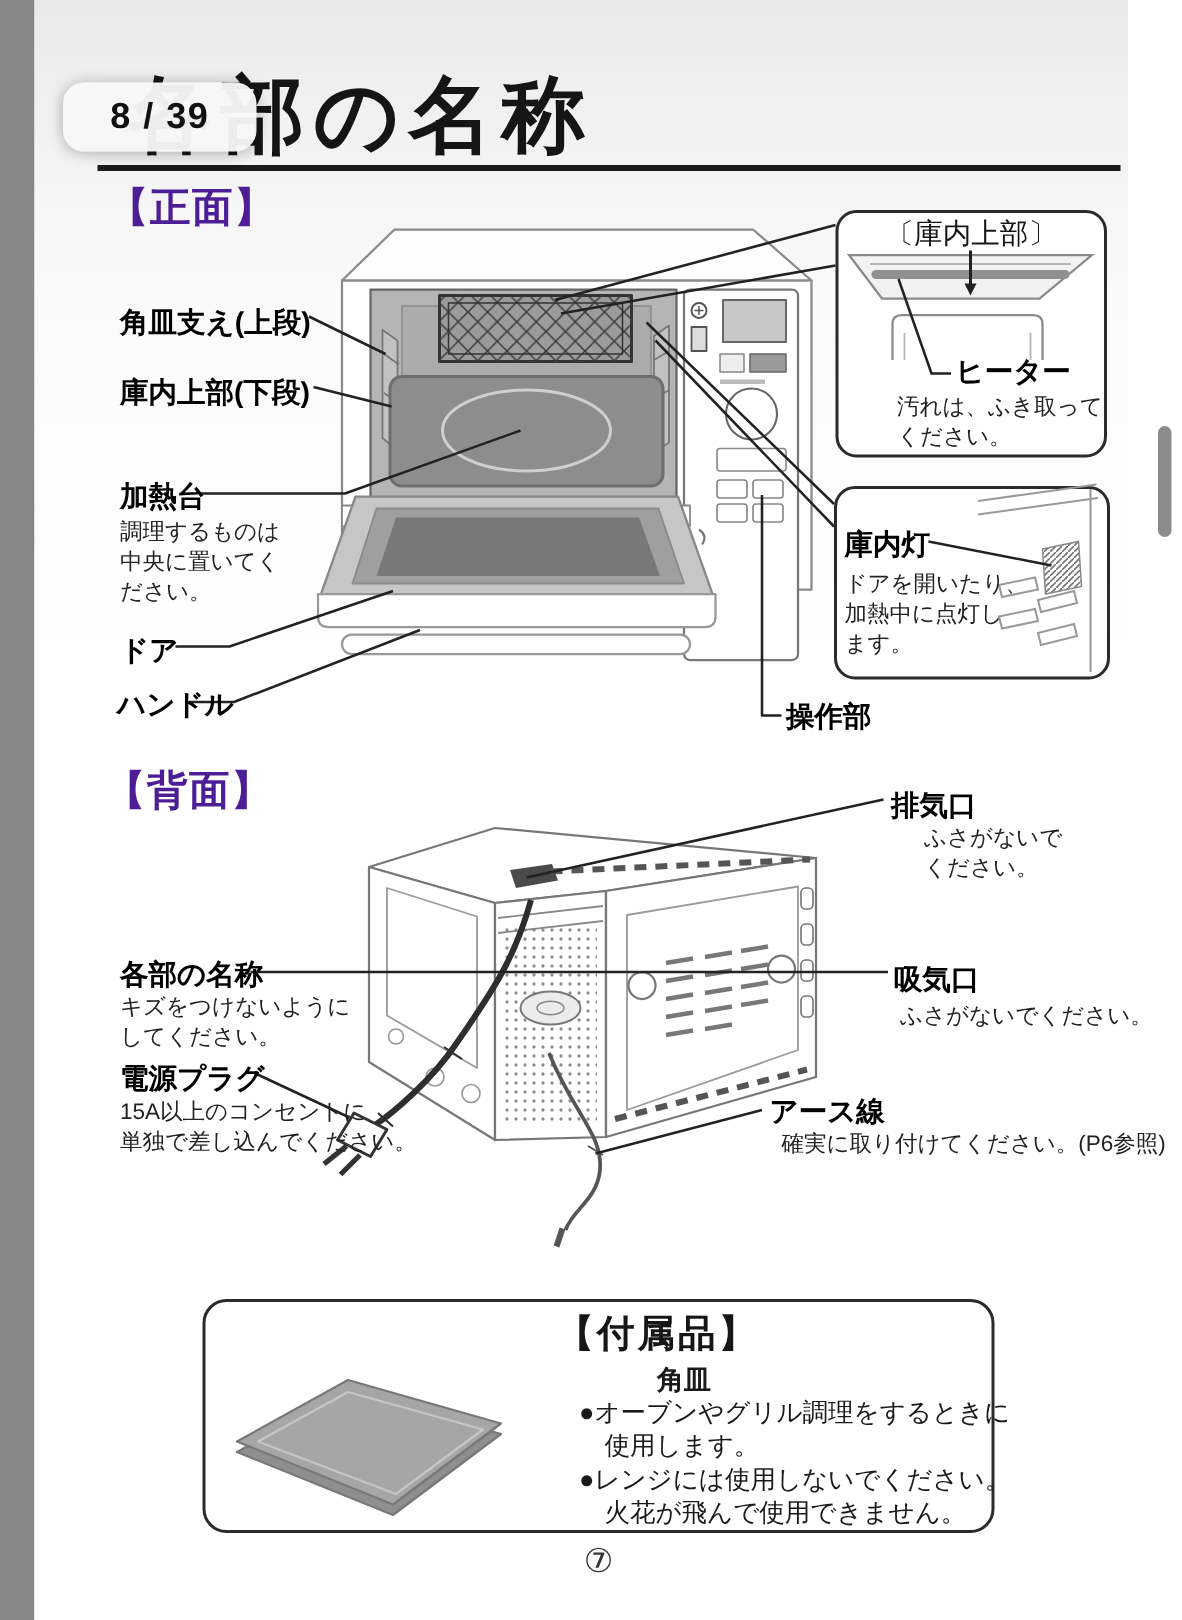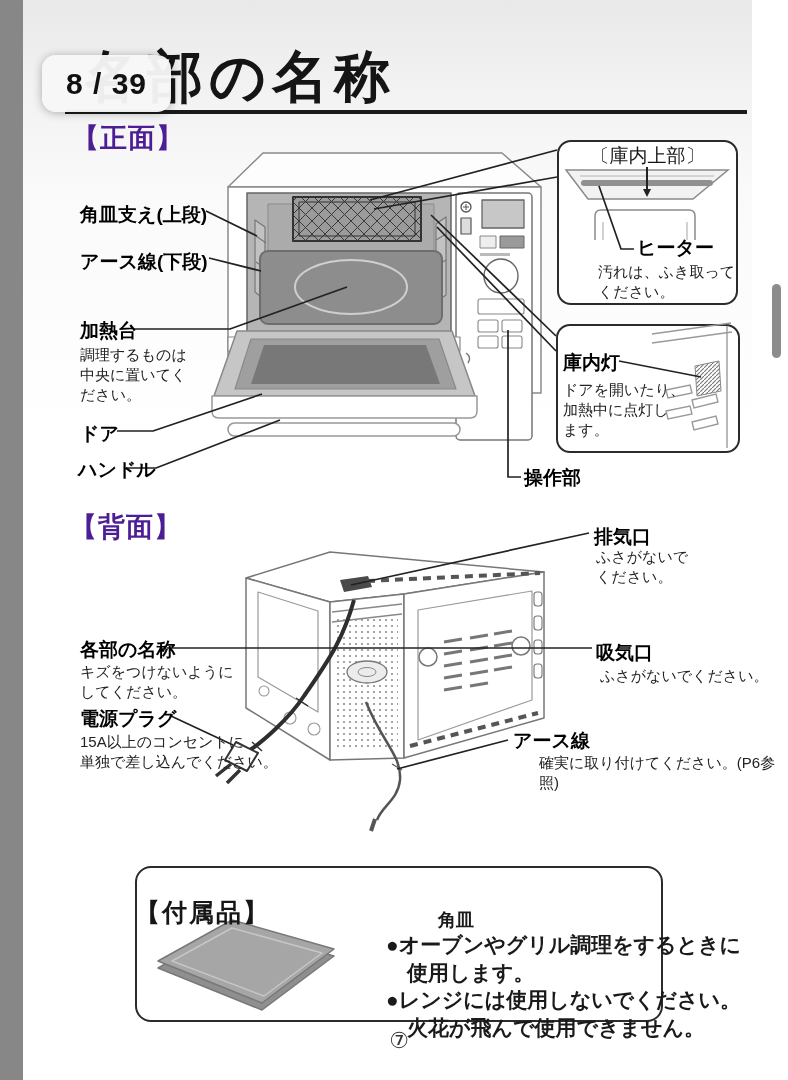--- a/index.html
+++ b/index.html
@@ -9,33 +9,33 @@
   .page-edge { position:absolute; left:0; top:0; width:23px; height:1080px; background:#878787; }
   .page { position:absolute; left:23px; top:0; width:729px; height:1080px;
           background:linear-gradient(180deg,#e9e9e9 0%,#f1f1f1 7%,#fafafa 18%,#ffffff 40%); }
   .scrollbar-thumb { position:absolute; left:772px; top:284px; width:9px; height:74px;
           background:#8c8c8c; border-radius:5px; }
   svg.art { position:absolute; left:0; top:0; pointer-events:none; }
   #art-base { z-index:1; }
   .callout { position:absolute; background:#fff; border:2px solid #2b2b2b; border-radius:14px; z-index:2; }
   #art-over { z-index:3; }
   .txt { position:absolute; z-index:4; }
-  .page-pill { position:absolute; left:42px; top:55px; width:129px; height:57px; z-index:5;
+  .page-pill { position:absolute; left:42px; top:55px; width:129px; height:46px; z-index:5;
         background:rgba(247,247,247,0.96); border-radius:14px; box-shadow:0 1px 10px rgba(0,0,0,0.30);
         display:flex; align-items:center; justify-content:center;
-        font-size:30px; font-weight:600; letter-spacing:1px; color:#111; }
+        font-size:24px; font-weight:600; letter-spacing:1px; color:#111; }
   .doc-title { left:85px; top:40px; font-size:56px; font-weight:900; letter-spacing:6px; color:#151515; z-index:1; }
   .title-rule { position:absolute; left:65px; top:110px; width:682px; height:4px; background:#1b1b1b; z-index:1; }
   .sec-head { font-size:27px; font-weight:800; color:#4c1d95; letter-spacing:1px; }
   .h-label { font-size:19px; font-weight:700; color:#000000; white-space:nowrap; }
   .note { font-size:15px; font-weight:400; color:#222; line-height:1.34; white-space:pre-line; }
   .co-title { font-size:19px; font-weight:400; color:#161616; text-align:center; }
   .acc-head { font-size:25px; font-weight:800; color:#161616; letter-spacing:2px; }
   .acc-item { font-size:18px; font-weight:700; }
-  .acc-notes { font-size:21px; font-weight:700; line-height:1.32; white-space:pre-line; }
+  .acc-notes { font-size:17px; font-weight:400; line-height:1.32; white-space:pre-line; }
   .pageno { font-size:22px; color:#333; }
 </style>
 </head>
 <body>
 
 <div class="stage">
 
   <div class="page-edge"></div>
   <div class="page"></div>
 
@@ -192,55 +192,55 @@
       <polygon points="172,961 232,928 322,953 264,996" fill="none" stroke="#c6c6c6" stroke-width="1.5"></polygon>
     </g>
   </svg>
 
   <div class="txt doc-title">各部の名称</div>
   <div class="title-rule"></div>
   <div class="page-pill">8 / 39</div>
 
   <div class="txt sec-head" style="left:72px; top:120px;">【正面】</div>
   <div class="txt h-label" style="left:80px; top:202px;">角皿支え(上段)</div>
-  <div class="txt h-label" style="left:80px; top:249px;">アース線(下段)</div>
+  <div class="txt h-label" style="left:80px; top:249px;">庫内上部(下段)</div>
   <div class="txt h-label" style="left:80px; top:318px;">加熱台</div>
   <div class="txt note" style="left:80px; top:345px;">調理するものは
 中央に置いてく
 ださい。</div>
   <div class="txt h-label" style="left:80px; top:421px;">ドア</div>
   <div class="txt h-label" style="left:78px; top:457px;">ハンドル</div>
   <div class="txt h-label" style="left:524px; top:465px;">操作部</div>
 
   <div class="txt co-title" style="left:557px; top:143px; width:181px;">〔庫内上部〕</div>
   <div class="txt h-label" style="left:637px; top:235px;">ヒーター</div>
   <div class="txt note" style="left:598px; top:262px;">汚れは、ふき取って
 ください。</div>
 
   <div class="txt h-label" style="left:563px; top:350px;">庫内灯</div>
   <div class="txt note" style="left:563px; top:380px;">ドアを開いたり、
 加熱中に点灯し
 ます。</div>
 
   <div class="txt sec-head" style="left:70px; top:509px;">【背面】</div>
   <div class="txt h-label" style="left:594px; top:524px;">排気口</div>
-  <div class="txt note" style="left:596px; top:549px;font-family:Liberation Mono, monospace;">ふさがないで
+  <div class="txt note" style="left:616px; top:549px;">ふさがないで
 ください。</div>
   <div class="txt h-label" style="left:80px; top:637px;">各部の名称</div>
   <div class="txt note" style="left:80px; top:662px;">キズをつけないように
 してください。</div>
   <div class="txt h-label" style="left:596px; top:640px;">吸気口</div>
-  <div class="txt note" style="left:600px; top:668px;font-family:Liberation Mono, monospace;">ふさがないでください。</div>
+  <div class="txt note" style="left:600px; top:668px;">ふさがないでください。</div>
   <div class="txt h-label" style="left:80px; top:706px;">電源プラグ</div>
   <div class="txt note" style="left:80px; top:732px;">15A以上のコンセントに
 単独で差し込んでください。</div>
   <div class="txt h-label" style="left:513px; top:728px;">アース線</div>
-  <div class="txt note" style="left:539px; top:753px;">確実に取り付けてください。(P6参照)</div>
-
-  <div class="txt acc-head" style="left:135px; top:872px; width:607px; margin-top:24px;">【付属品】</div>
+  <div class="txt note" style="left:521px; top:753px;">確実に取り付けてください。(P6参照)</div>
+
+  <div class="txt acc-head" style="left:135px; top:872px; width:607px; text-align:center;">【付属品】</div>
   <div class="txt acc-item" style="left:390px; top:908px;margin-left:48px;">角皿</div>
   <div class="txt acc-notes" style="left:386px; top:931px;">●オーブンやグリル調理をするときに
 　使用します。
 ●レンジには使用しないでください。
 　火花が飛んで使用できません。</div>
 
   <div class="txt pageno" style="left:135px; top:1028px; width:528px; text-align:center;">⑦</div>
 
   <div class="scrollbar-thumb"></div>
 </div>

